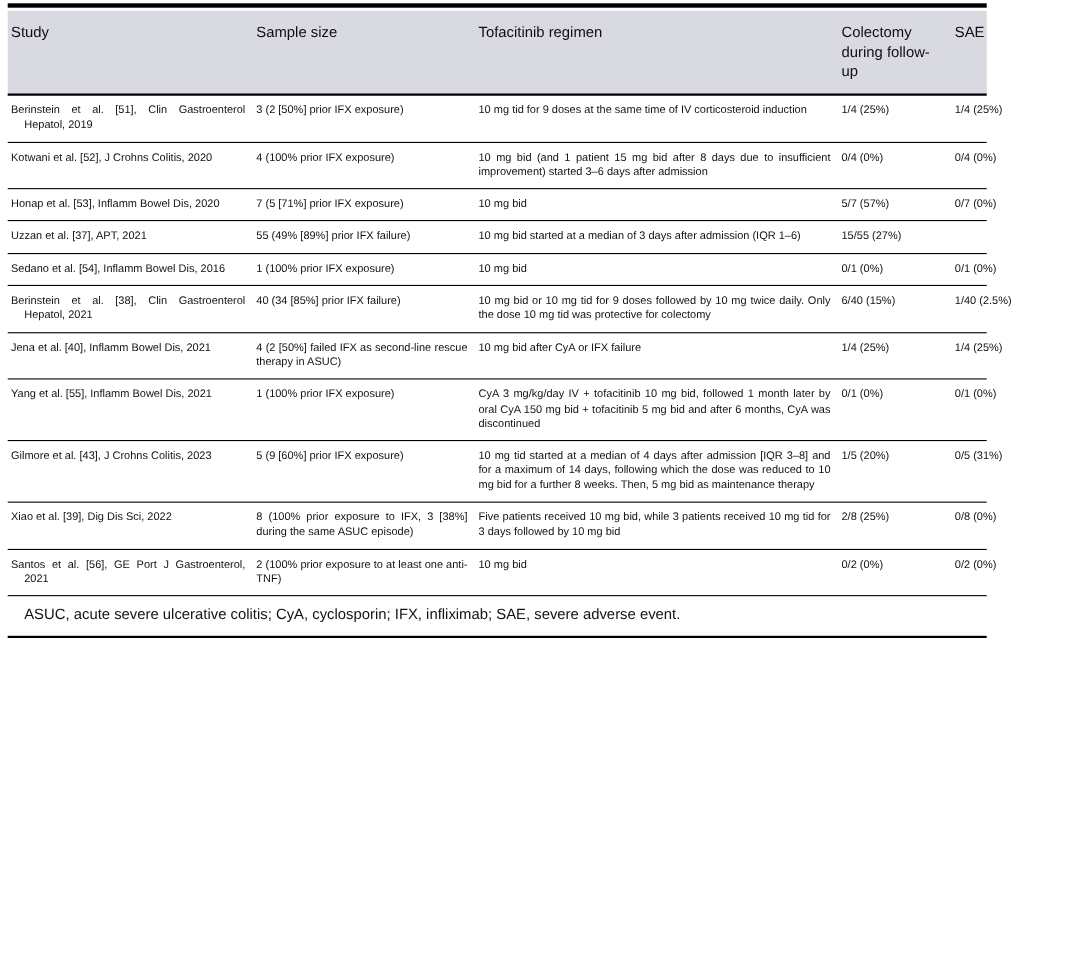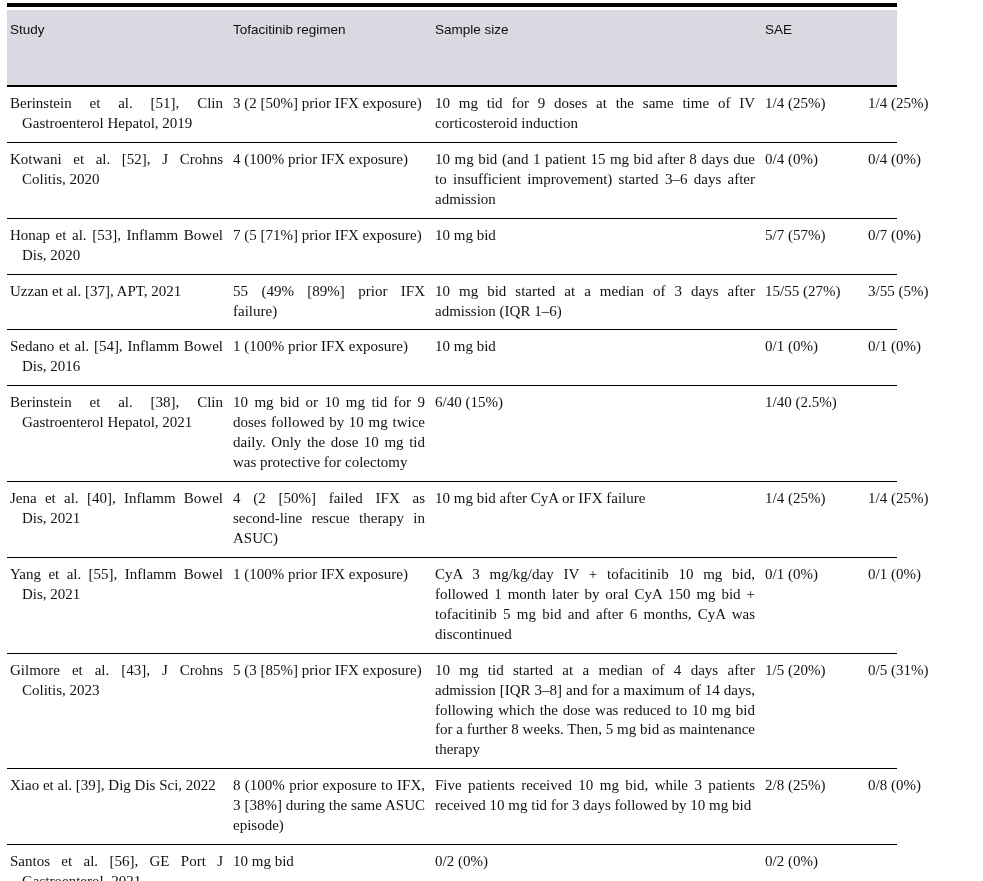--- a/index.html
+++ b/index.html
@@ -38,25 +38,24 @@
     line-height: 1.3;
     padding: 11px 10px 6px 0;
     font-weight: 400;
     color: #0e0e0e;
   }
   .body-row {
     border-bottom: 1px solid #000;
     padding-left: 3px;
   }
   .cell {
-    font-size: 15px;
+    font-size: 10px;
     line-height: 1.33;
     padding: 7px 10px 8px 0;
     box-sizing: border-box;
-    font-family: Liberation Serif, serif;
   }
   .cell-study {
     padding-left: 12px;
     text-indent: -12px;
     text-align: justify;
   }
   .cell-sample, .cell-regimen {
     text-align: justify;
   }
   .cell-colectomy, .cell-sae {
@@ -75,22 +74,23 @@
   }
 </style>
 </head>
 <body>
 
 <div class="table-wrap">
   <div class="top-rule"></div>
 
   <div class="grid-row header-row">
     <div class="header-cell">Study</div>
+    <div class="header-cell">Sample size</div>
     <div class="header-cell">Tofacitinib regimen</div>
-    <div class="header-cell">Sample size</div>
+    <div class="header-cell">Colectomy during follow-up</div>
     <div class="header-cell">SAE</div>
   </div>
 
   <div class="grid-row body-row">
     <div class="cell cell-study">Berinstein et al. [51], Clin Gastroenterol Hepatol, 2019</div>
     <div class="cell cell-sample">3 (2 [50%] prior IFX exposure)</div>
     <div class="cell cell-regimen">10 mg tid for 9 doses at the same time of IV corticosteroid induction</div>
     <div class="cell cell-colectomy">1/4 (25%)</div>
     <div class="cell cell-sae">1/4 (25%)</div>
   </div>
@@ -109,33 +109,33 @@
     <div class="cell cell-regimen">10 mg bid</div>
     <div class="cell cell-colectomy">5/7 (57%)</div>
     <div class="cell cell-sae">0/7 (0%)</div>
   </div>
 
   <div class="grid-row body-row">
     <div class="cell cell-study">Uzzan et al. [37], APT, 2021</div>
     <div class="cell cell-sample">55 (49% [89%] prior IFX failure)</div>
     <div class="cell cell-regimen">10 mg bid started at a median of 3 days after admission (IQR 1–6)</div>
     <div class="cell cell-colectomy">15/55 (27%)</div>
-    <div class="cell cell-sae">3/55 (5%)</div>
   </div>
 
   <div class="grid-row body-row">
     <div class="cell cell-study">Sedano et al. [54], Inflamm Bowel Dis, 2016</div>
     <div class="cell cell-sample">1 (100% prior IFX exposure)</div>
     <div class="cell cell-regimen">10 mg bid</div>
     <div class="cell cell-colectomy">0/1 (0%)</div>
     <div class="cell cell-sae">0/1 (0%)</div>
   </div>
 
   <div class="grid-row body-row">
     <div class="cell cell-study">Berinstein et al. [38], Clin Gastroenterol Hepatol, 2021</div>
+    <div class="cell cell-sample">40 (34 [85%] prior IFX failure)</div>
     <div class="cell cell-regimen">10 mg bid or 10 mg tid for 9 doses followed by 10 mg twice daily. Only the dose 10 mg tid was protective for colectomy</div>
     <div class="cell cell-colectomy">6/40 (15%)</div>
     <div class="cell cell-sae">1/40 (2.5%)</div>
   </div>
 
   <div class="grid-row body-row">
     <div class="cell cell-study">Jena et al. [40], Inflamm Bowel Dis, 2021</div>
     <div class="cell cell-sample">4 (2 [50%] failed IFX as second-line rescue therapy in ASUC)</div>
     <div class="cell cell-regimen">10 mg bid after CyA or IFX failure</div>
     <div class="cell cell-colectomy">1/4 (25%)</div>
@@ -145,34 +145,36 @@
   <div class="grid-row body-row">
     <div class="cell cell-study">Yang et al. [55], Inflamm Bowel Dis, 2021</div>
     <div class="cell cell-sample">1 (100% prior IFX exposure)</div>
     <div class="cell cell-regimen">CyA 3 mg/kg/day IV + tofacitinib 10 mg bid, followed 1 month later by oral CyA 150 mg bid + tofacitinib 5 mg bid and after 6 months, CyA was discontinued</div>
     <div class="cell cell-colectomy">0/1 (0%)</div>
     <div class="cell cell-sae">0/1 (0%)</div>
   </div>
 
   <div class="grid-row body-row">
     <div class="cell cell-study">Gilmore et al. [43], J Crohns Colitis, 2023</div>
-    <div class="cell cell-sample">5 (3 [85%] prior IFX exposure)</div>
+    <div class="cell cell-sample">5 (9 [60%] prior IFX exposure)</div>
     <div class="cell cell-regimen">10 mg tid started at a median of 4 days after admission [IQR 3–8] and for a maximum of 14 days, following which the dose was reduced to 10 mg bid for a further 8 weeks. Then, 5 mg bid as maintenance therapy</div>
     <div class="cell cell-colectomy">1/5 (20%)</div>
     <div class="cell cell-sae">0/5 (31%)</div>
   </div>
 
   <div class="grid-row body-row">
     <div class="cell cell-study">Xiao et al. [39], Dig Dis Sci, 2022</div>
     <div class="cell cell-sample">8 (100% prior exposure to IFX, 3 [38%] during the same ASUC episode)</div>
     <div class="cell cell-regimen">Five patients received 10 mg bid, while 3 patients received 10 mg tid for 3 days followed by 10 mg bid</div>
     <div class="cell cell-colectomy">2/8 (25%)</div>
     <div class="cell cell-sae">0/8 (0%)</div>
   </div>
 
   <div class="grid-row body-row">
     <div class="cell cell-study">Santos et al. [56], GE Port J Gastroenterol, 2021</div>
+    <div class="cell cell-sample">2 (100% prior exposure to at least one anti-TNF)</div>
     <div class="cell cell-regimen">10 mg bid</div>
     <div class="cell cell-colectomy">0/2 (0%)</div>
     <div class="cell cell-sae">0/2 (0%)</div>
   </div>
 
+  <div class="footnote-row">ASUC, acute severe ulcerative colitis; CyA, cyclosporin; IFX, infliximab; SAE, severe adverse event.</div>
 </div>
 
 </body></html>

